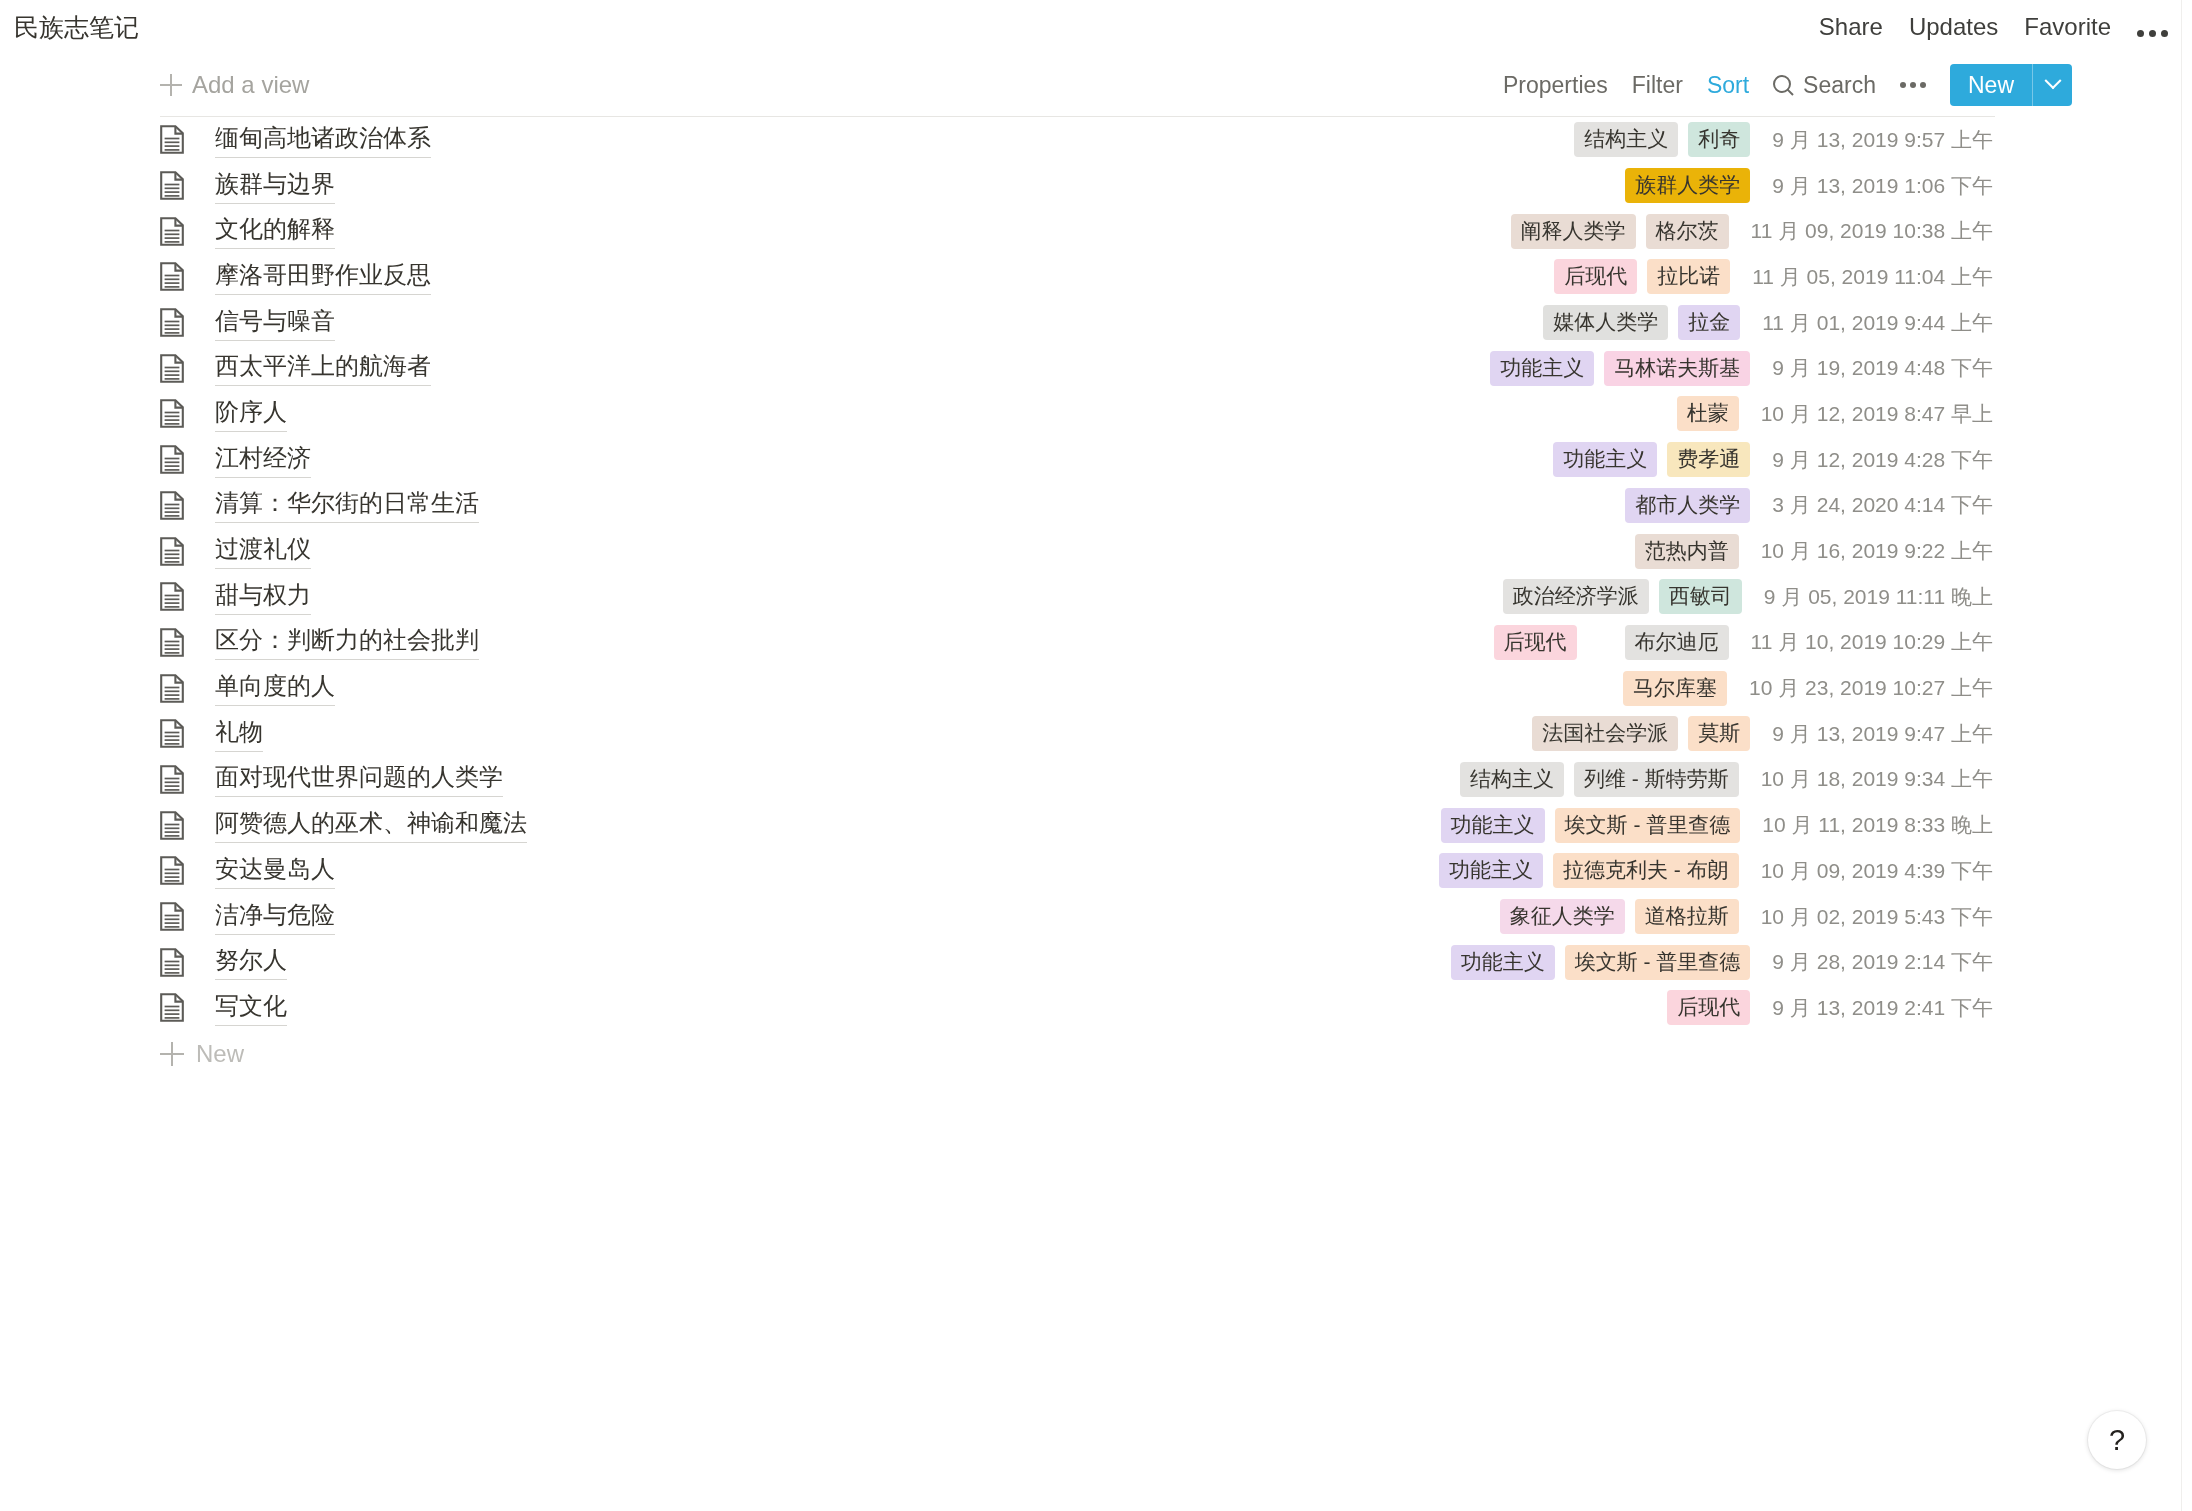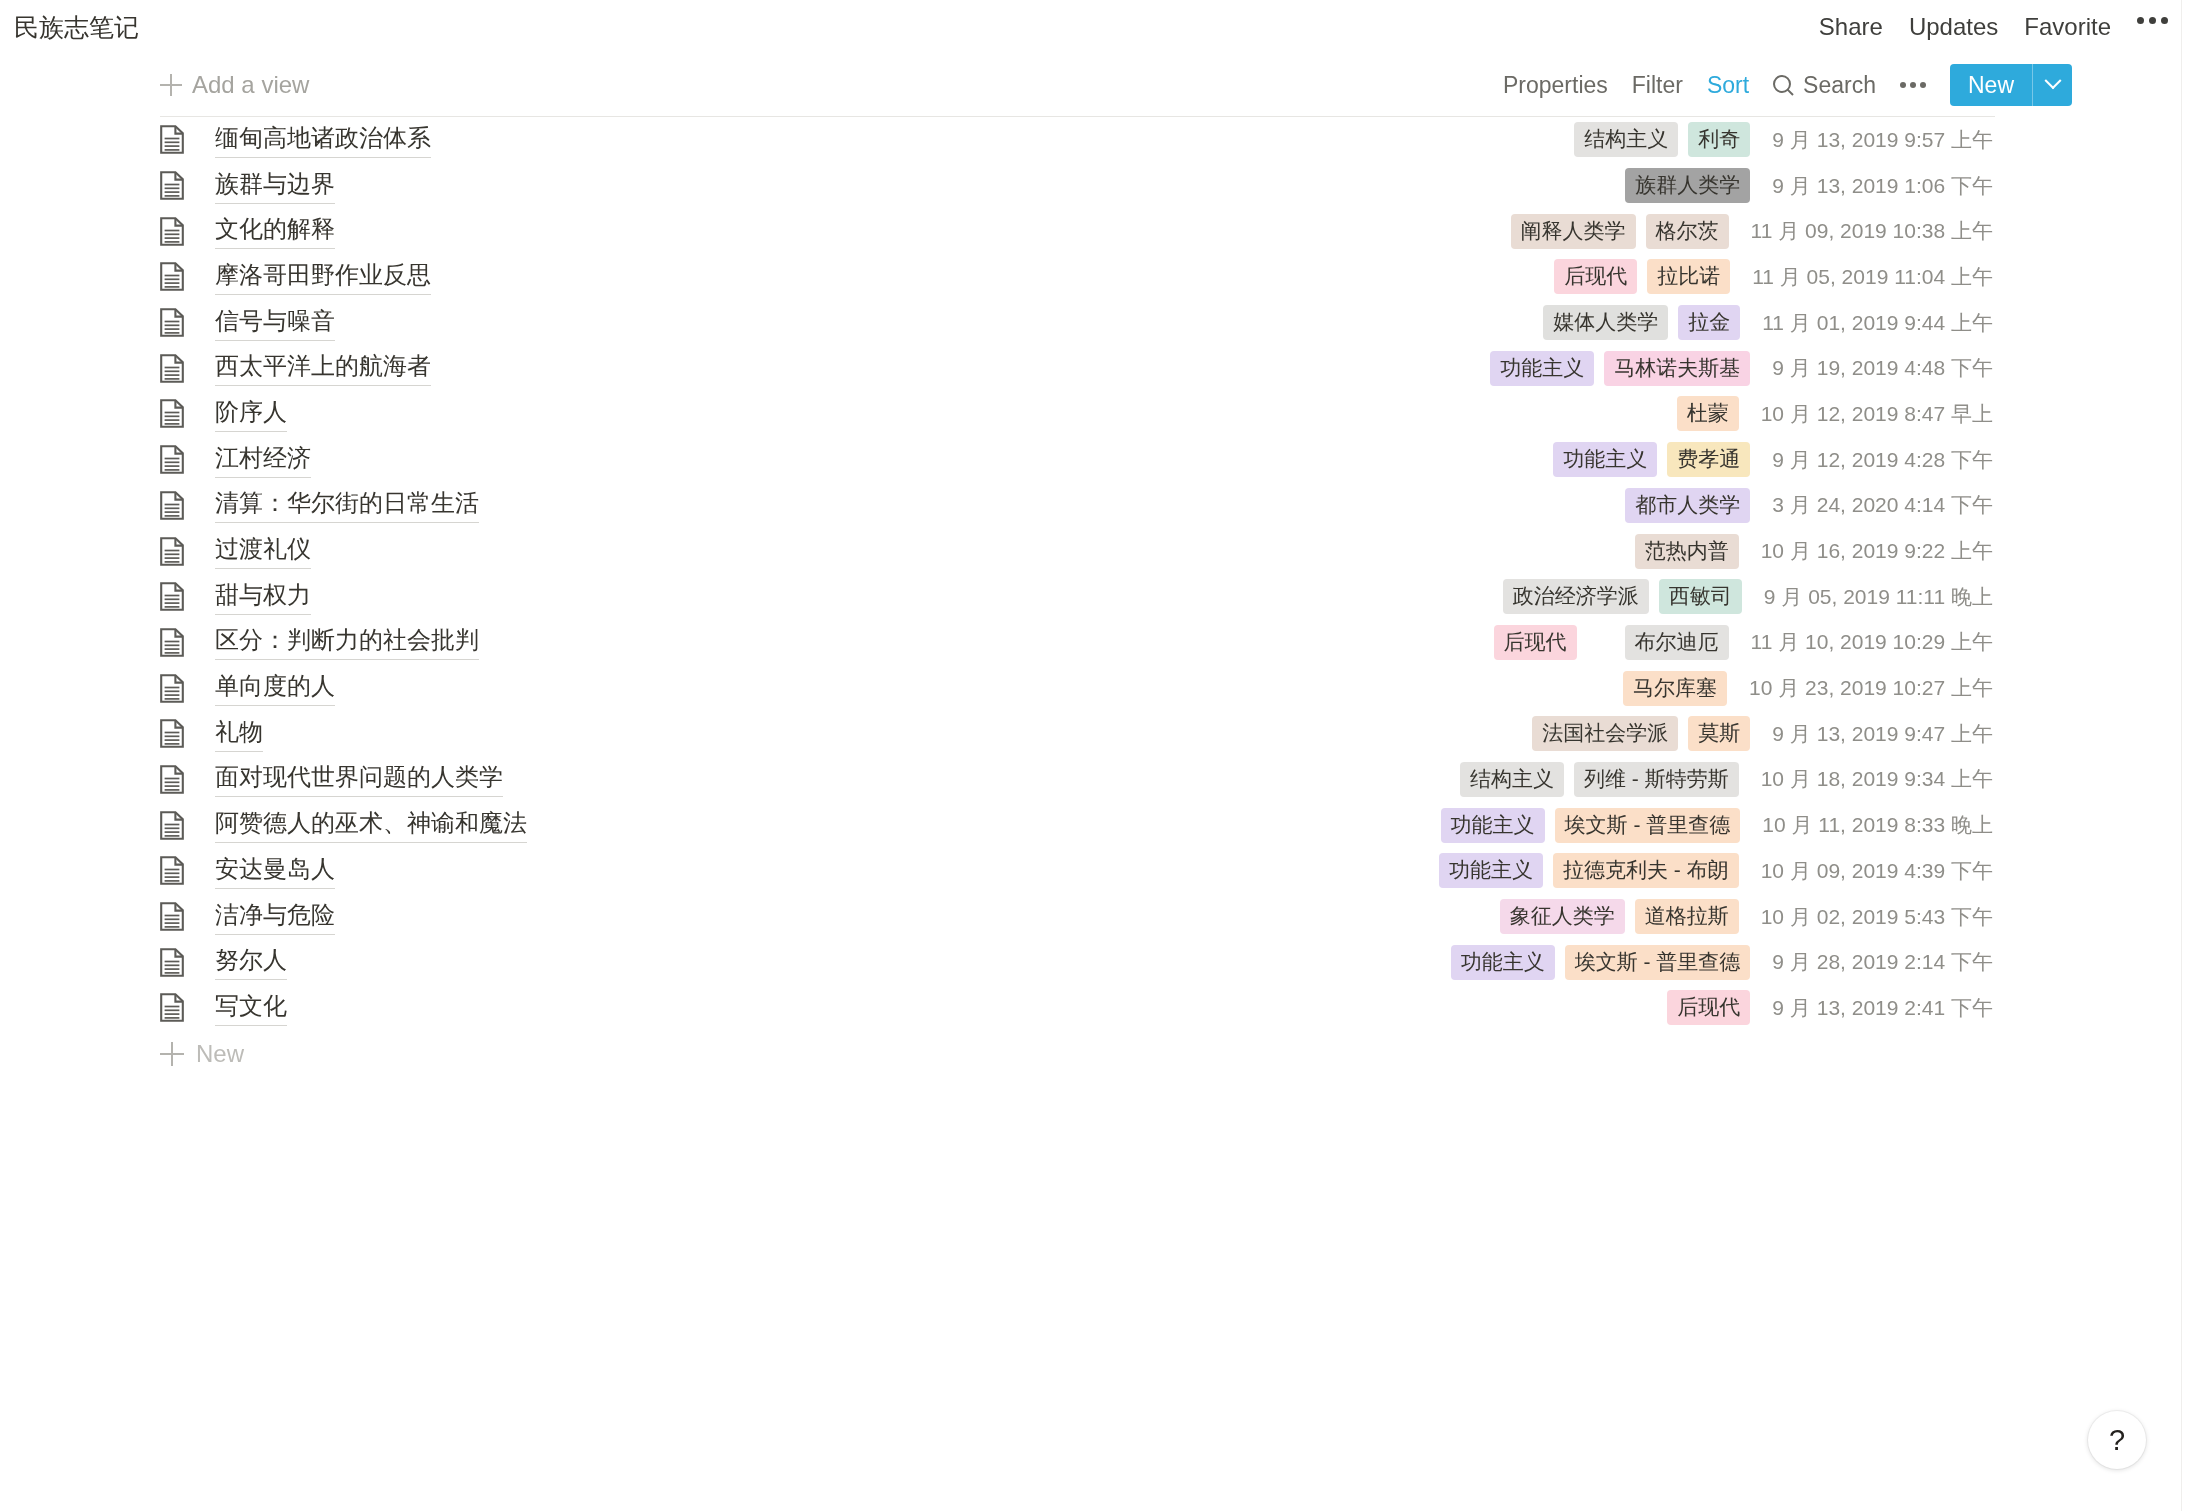--- a/index.html
+++ b/index.html
@@ -14,21 +14,21 @@
   
   .topbar {
     position: absolute; top: 0; left: 0; right: 0; height: 54px;
     display: flex; align-items: center;
   }
   .page-title {
     margin-left: 14px;
     font-size: 25px; color: #37352f; white-space: nowrap;
   }
   .topbar-right {
-    margin-left: auto; display: flex; align-items: flex-start;
+    margin-left: auto; display: flex; align-items: flex-end;
     gap: 26px; padding-right: 24px;
   }
   .topbar-link {
     font-size: 24px; color: #3f3f3c; cursor: pointer; white-space: nowrap;
   }
   .dots-icon {
     display: flex; align-items: center; gap: 5px; cursor: pointer; padding: 4px 0;
   }
   .dots-icon i {
     display: block; width: 7px; height: 7px; border-radius: 50%; background: #3f3f3c;
@@ -227,21 +227,21 @@
                 <line x1="4.6" y1="13.5" x2="19.4" y2="13.5"></line>
                 <line x1="4.6" y1="17.3" x2="19.4" y2="17.3"></line>
                 <line x1="4.6" y1="21.1" x2="19.4" y2="21.1"></line>
                 <line x1="4.6" y1="24.9" x2="19.4" y2="24.9"></line>
               </g>
             </svg>
           </span>
           <span class="row-title">族群与边界</span>
         </div>
         <div class="row-right">
-          <span class="tag" style="background: #a3a3a3; text-align: right;">族群人类学</span>
+          <span class="tag" style="background: #eab308; text-align: right;">族群人类学</span>
           <span class="row-date">9 月 13, 2019 1:06 下午</span>
         </div>
       </div>
       <div class="row">
         <div class="row-left">
           <span class="page-icon">
             <svg width="24" height="29" viewBox="0 0 24 29">
               <path d="M1.2 1.2h14.2L22.8 8.3v19.5H1.2z" fill="#fff" stroke="#5c5b57" stroke-width="2.1"></path>
               <path d="M15.4 1.4v7.2h7.2" fill="none" stroke="#5c5b57" stroke-width="2.1"></path>
               <g stroke="#5c5b57" stroke-width="1.7">

